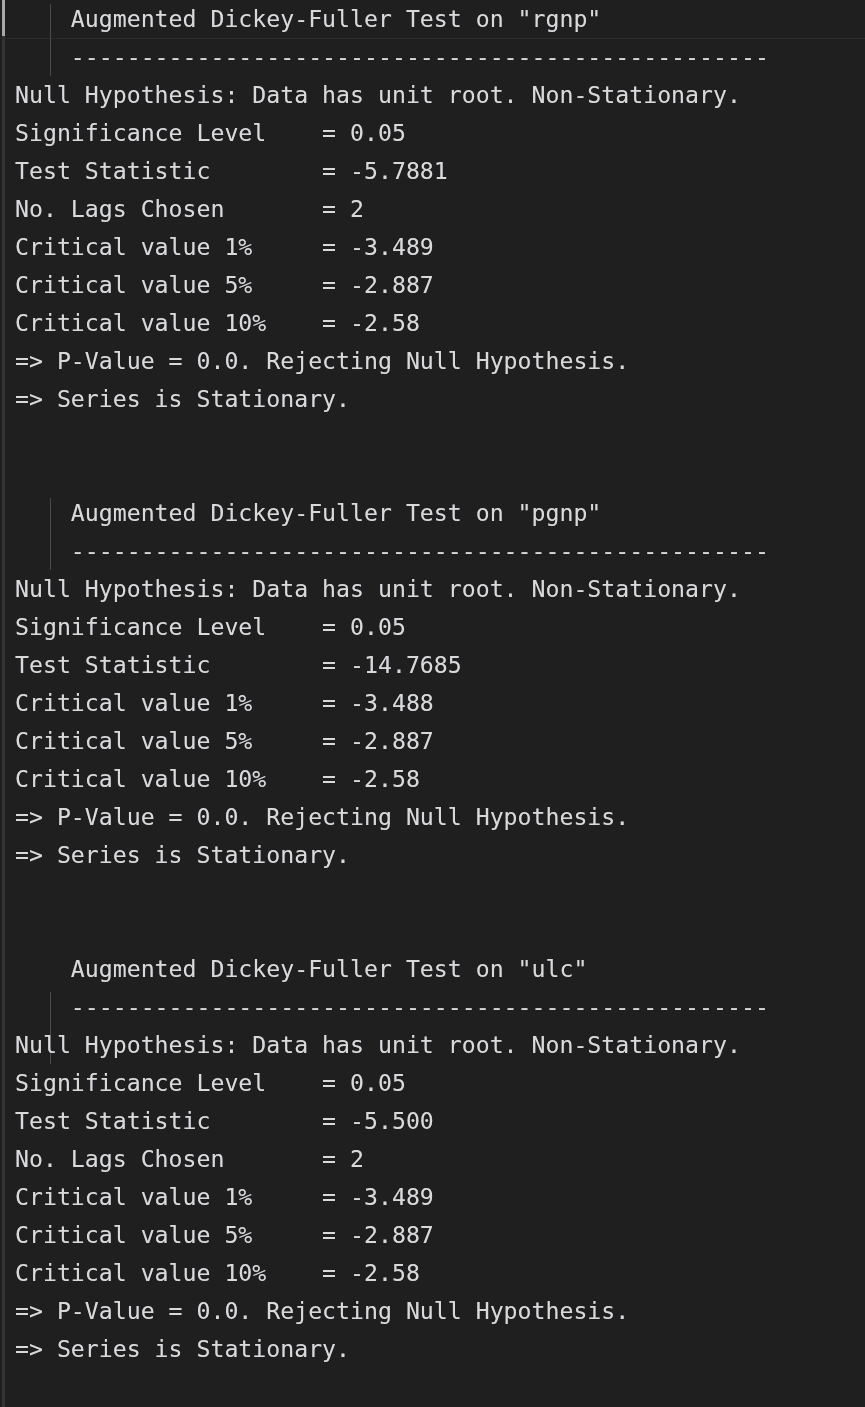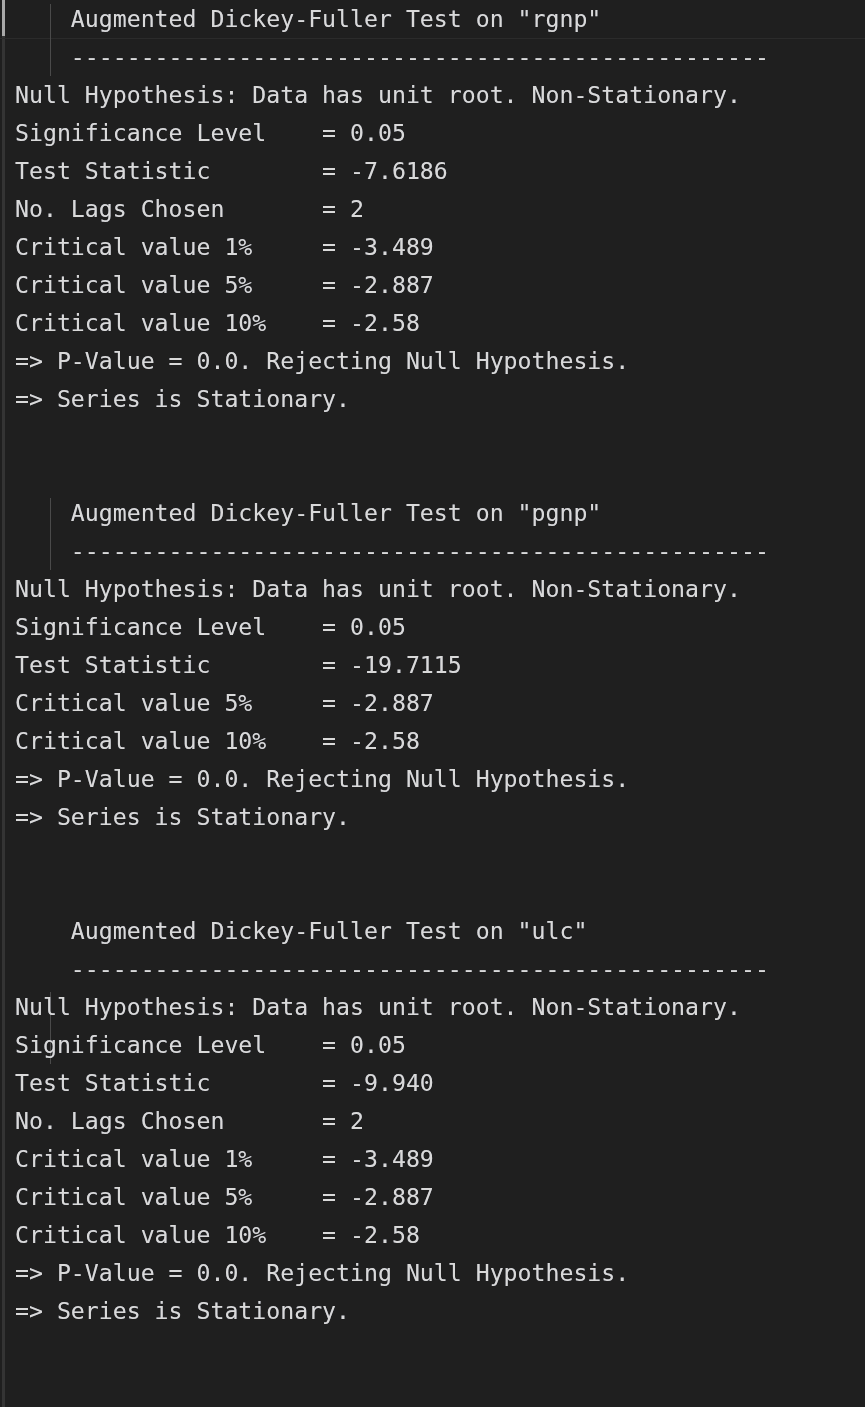--- a/index.html
+++ b/index.html
@@ -94,45 +94,46 @@
 
   <div class="indent-guide" style="top:4px;height:72px;"></div>
   <div class="indent-guide" style="top:498px;height:72px;"></div>
   <div class="indent-guide" style="top:992px;height:72px;"></div>
 
   <div class="lines" id="lines-container">
       <div class="line">    Augmented Dickey-Fuller Test on "rgnp"</div>
       <div class="line">    --------------------------------------------------</div>
       <div class="line">Null Hypothesis: Data has unit root. Non-Stationary.</div>
       <div class="line">Significance Level    = 0.05</div>
-      <div class="line">Test Statistic        = -7.6186</div>
+      <div class="line">Test Statistic        = -5.7881</div>
       <div class="line">No. Lags Chosen       = 2</div>
       <div class="line">Critical value 1%     = -3.489</div>
       <div class="line">Critical value 5%     = -2.887</div>
       <div class="line">Critical value 10%    = -2.58</div>
       <div class="line">=&gt; P-Value = 0.0. Rejecting Null Hypothesis.</div>
       <div class="line">=&gt; Series is Stationary.</div>
       <div class="line blank"></div>
       <div class="line blank"></div>
       <div class="line">    Augmented Dickey-Fuller Test on "pgnp"</div>
       <div class="line">    --------------------------------------------------</div>
       <div class="line">Null Hypothesis: Data has unit root. Non-Stationary.</div>
       <div class="line">Significance Level    = 0.05</div>
-      <div class="line">Test Statistic        = -19.7115</div>
+      <div class="line">Test Statistic        = -14.7685</div>
+      <div class="line">Critical value 1%     = -3.488</div>
       <div class="line">Critical value 5%     = -2.887</div>
       <div class="line">Critical value 10%    = -2.58</div>
       <div class="line">=&gt; P-Value = 0.0. Rejecting Null Hypothesis.</div>
       <div class="line">=&gt; Series is Stationary.</div>
       <div class="line blank"></div>
       <div class="line blank"></div>
       <div class="line">    Augmented Dickey-Fuller Test on "ulc"</div>
       <div class="line">    --------------------------------------------------</div>
       <div class="line">Null Hypothesis: Data has unit root. Non-Stationary.</div>
       <div class="line">Significance Level    = 0.05</div>
-      <div class="line">Test Statistic        = -9.940</div>
+      <div class="line">Test Statistic        = -5.500</div>
       <div class="line">No. Lags Chosen       = 2</div>
       <div class="line">Critical value 1%     = -3.489</div>
       <div class="line">Critical value 5%     = -2.887</div>
       <div class="line">Critical value 10%    = -2.58</div>
       <div class="line">=&gt; P-Value = 0.0. Rejecting Null Hypothesis.</div>
       <div class="line">=&gt; Series is Stationary.</div>
     </div>
 
 </div>
 

